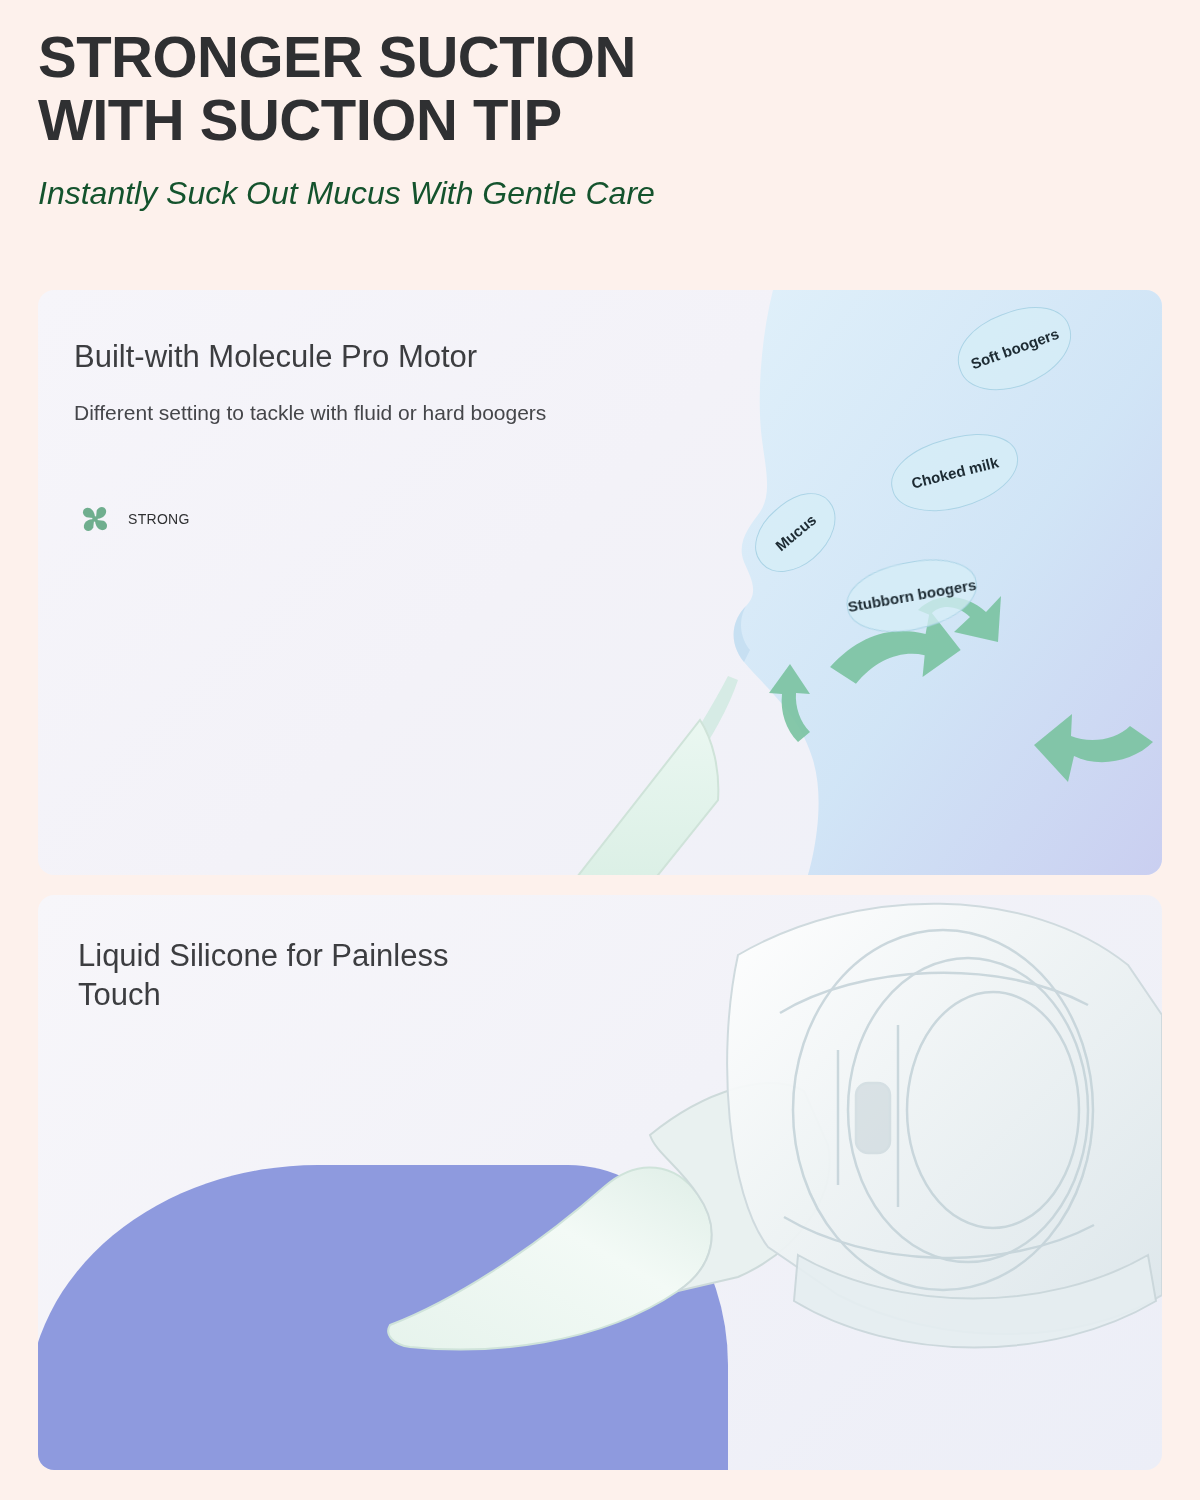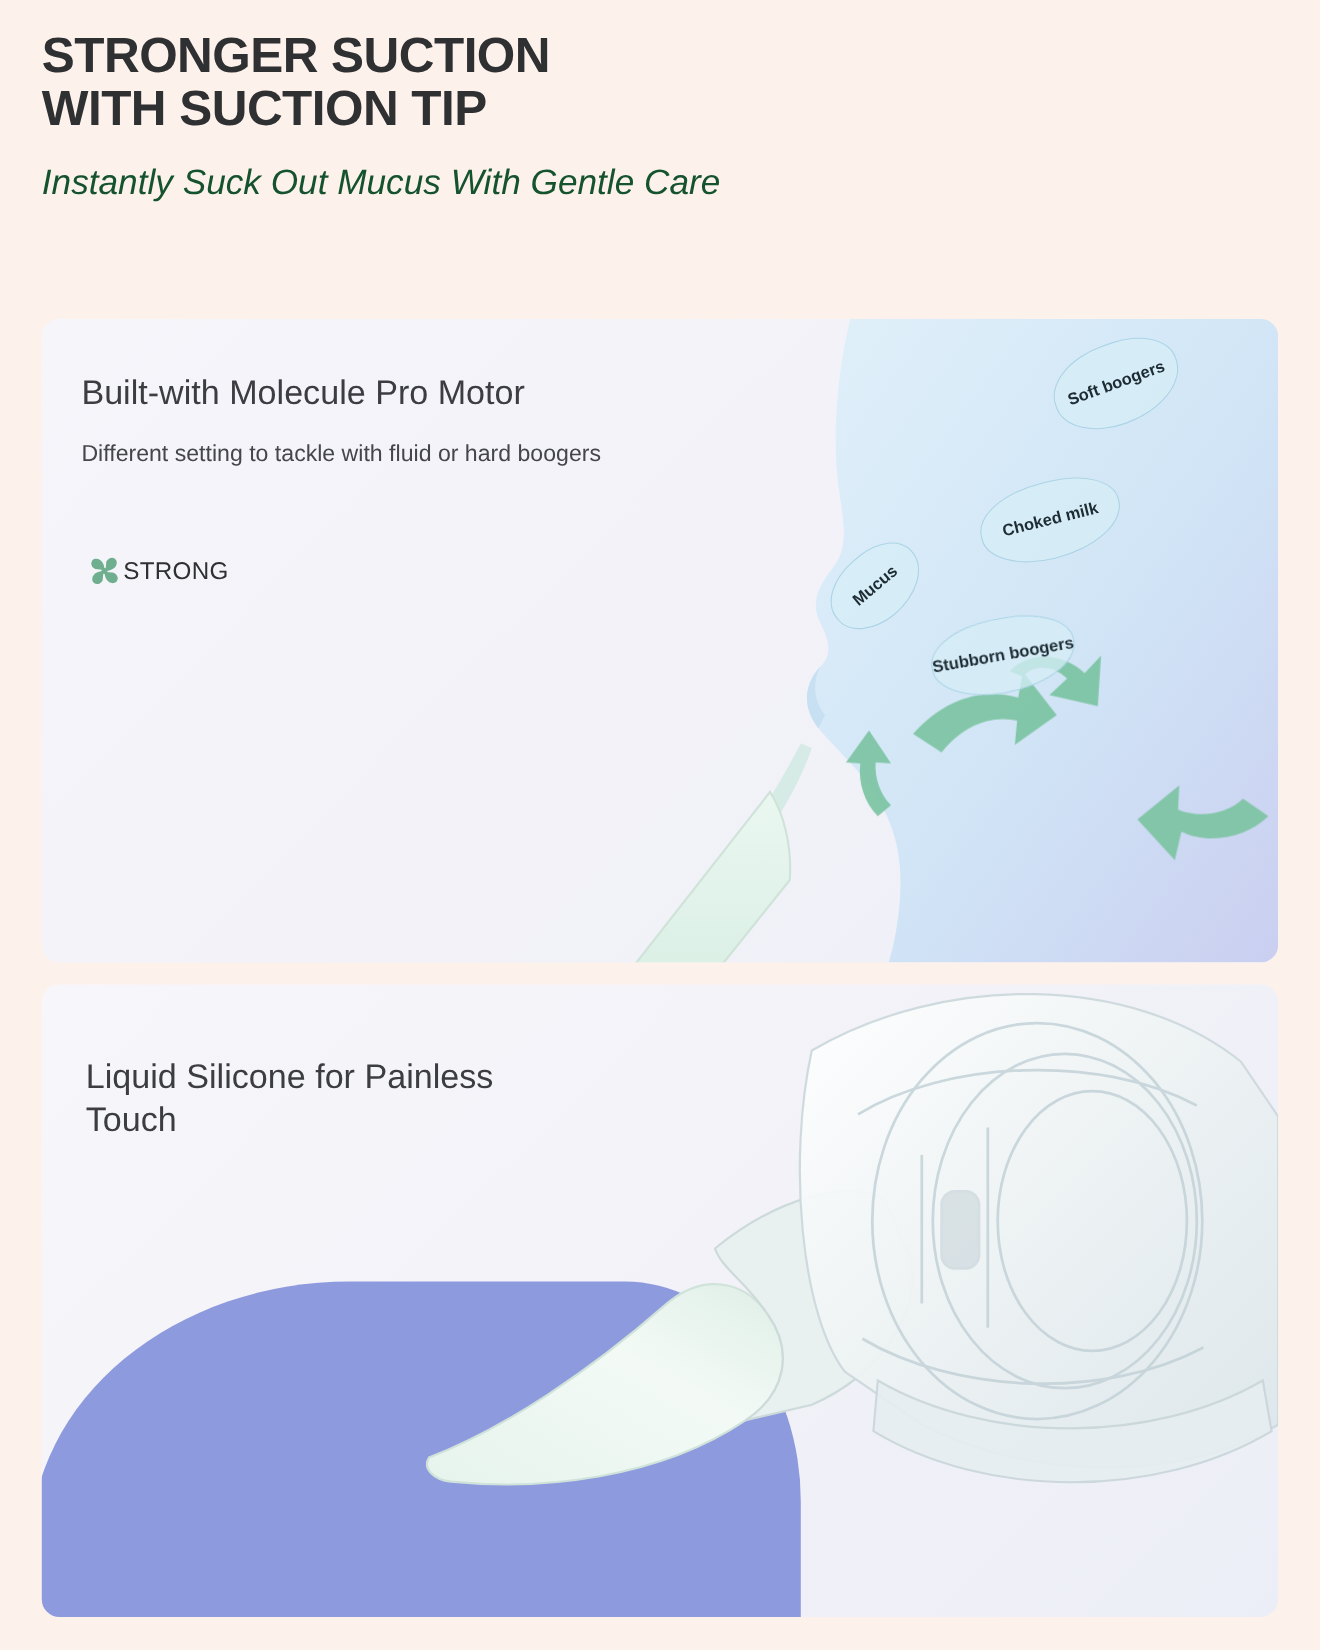--- a/index.html
+++ b/index.html
@@ -12,21 +12,21 @@
   }
   .page {
     position: relative;
     width: 1200px; height: 1500px;
     background: #fdf1ec;
   }
 
   
   .header { position: absolute; left: 38px; top: 26px; width: 1120px; }
   .headline {
-    font-size: 45px;
+    font-size: 58px;
     font-weight: bold;
     line-height: 1.08;
     letter-spacing: -0.5px;
     color: #2f3032;
     margin: 0;
   }
   .subhead {
     margin-top: 24px;
     font-size: 32px;
     color: #14532d;
@@ -70,28 +70,29 @@
   #motor-sub   { left: 36px; top: 108px; width: 480px; }
 
   
   .modes { position: absolute; left: 40px; top: 200px; }
   .mode-row {
     display: flex;
     align-items: center;
     height: 58px;
   }
   .mode-label {
-    font-size: 22px;
+    font-size: 14px;
     color: #2f3032;
+    margin-left: 16px;
     letter-spacing: 0.3px;
   }
   .fan { width: 34px; height: 34px; display: block; }
 
   
-  #silicone-title { left: 40px; top: 65px; width: 420px; }
+  #silicone-title { left: 40px; top: 42px; width: 420px; }
 
   
   .illus { position: absolute; inset: 0; }
 
   .bubble {
     position: absolute;
     display: flex;
     align-items: center;
     justify-content: center;
     text-align: center;

